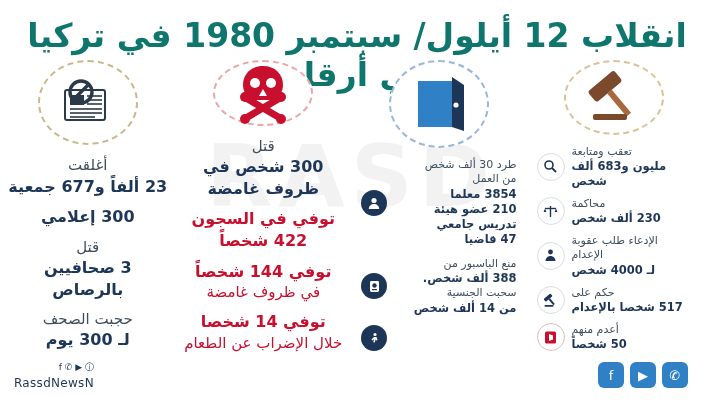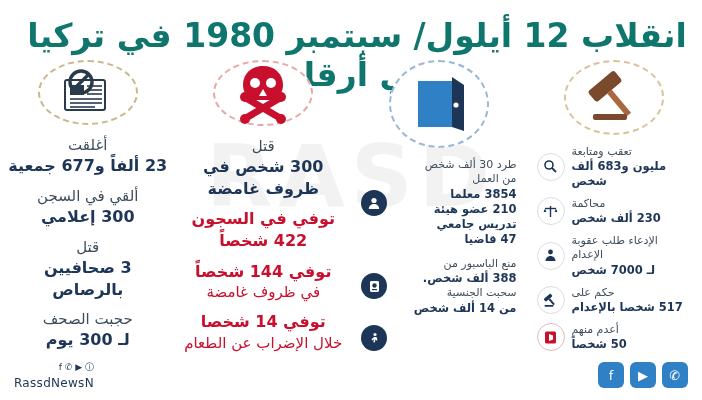--- a/index.html
+++ b/index.html
@@ -116,21 +116,20 @@
           <circle cx="22" cy="18" r="11" fill="none" stroke="#2b3a4a" stroke-width="3.4"></circle>
           <line x1="14" y1="26" x2="30" y2="10" stroke="#2b3a4a" stroke-width="3.4"></line>
         </svg>
       </div>
       <div class="stats">
         <div class="stat">
           <div class="lbl">أغلقت</div>
           <div class="val">23 ألفاً و677 جمعية</div>
         </div>
         <div class="stat">
-          <div class="lbl">ألقي في السجن</div>
           <div class="val">300 إعلامي</div>
         </div>
         <div class="stat">
           <div class="lbl">قتل</div>
           <div class="val">3 صحافيين بالرصاص</div>
         </div>
         <div class="stat">
           <div class="lbl">حجبت الصحف</div>
           <div class="val">لـ 300 يوم</div>
         </div>
@@ -261,21 +260,21 @@
         </div>
         <div class="rowstat">
           <div class="mini white">
             <svg width="15" height="15" viewBox="0 0 15 15">
                 <circle cx="7.5" cy="4" r="2.4" fill="#1d3557"></circle>
                 <path d="M2.5 13c0-2.8 2.2-5 5-5s5 2.2 5 5z" fill="#1d3557"></path>
               </svg>
           </div>
           <div class="txt">
             <span class="lbl">الإدعاء طلب عقوبة الإعدام</span>
-            <span class="val">لـ 7000 شخص</span>
+            <span class="val">لـ 4000 شخص</span>
           </div>
         </div>
         <div class="rowstat">
           <div class="mini white">
             <svg width="15" height="15" viewBox="0 0 15 15">
                 <g transform="rotate(-40 7.5 7.5)">
                   <rect x="3" y="2" width="9" height="3.4" rx="1" fill="#1d3557"></rect>
                   <rect x="6.6" y="5.4" width="2" height="7.5" fill="#1d3557"></rect>
                 </g>
                 <rect x="1.5" y="12" width="9" height="1.8" rx="0.8" fill="#1d3557"></rect>

